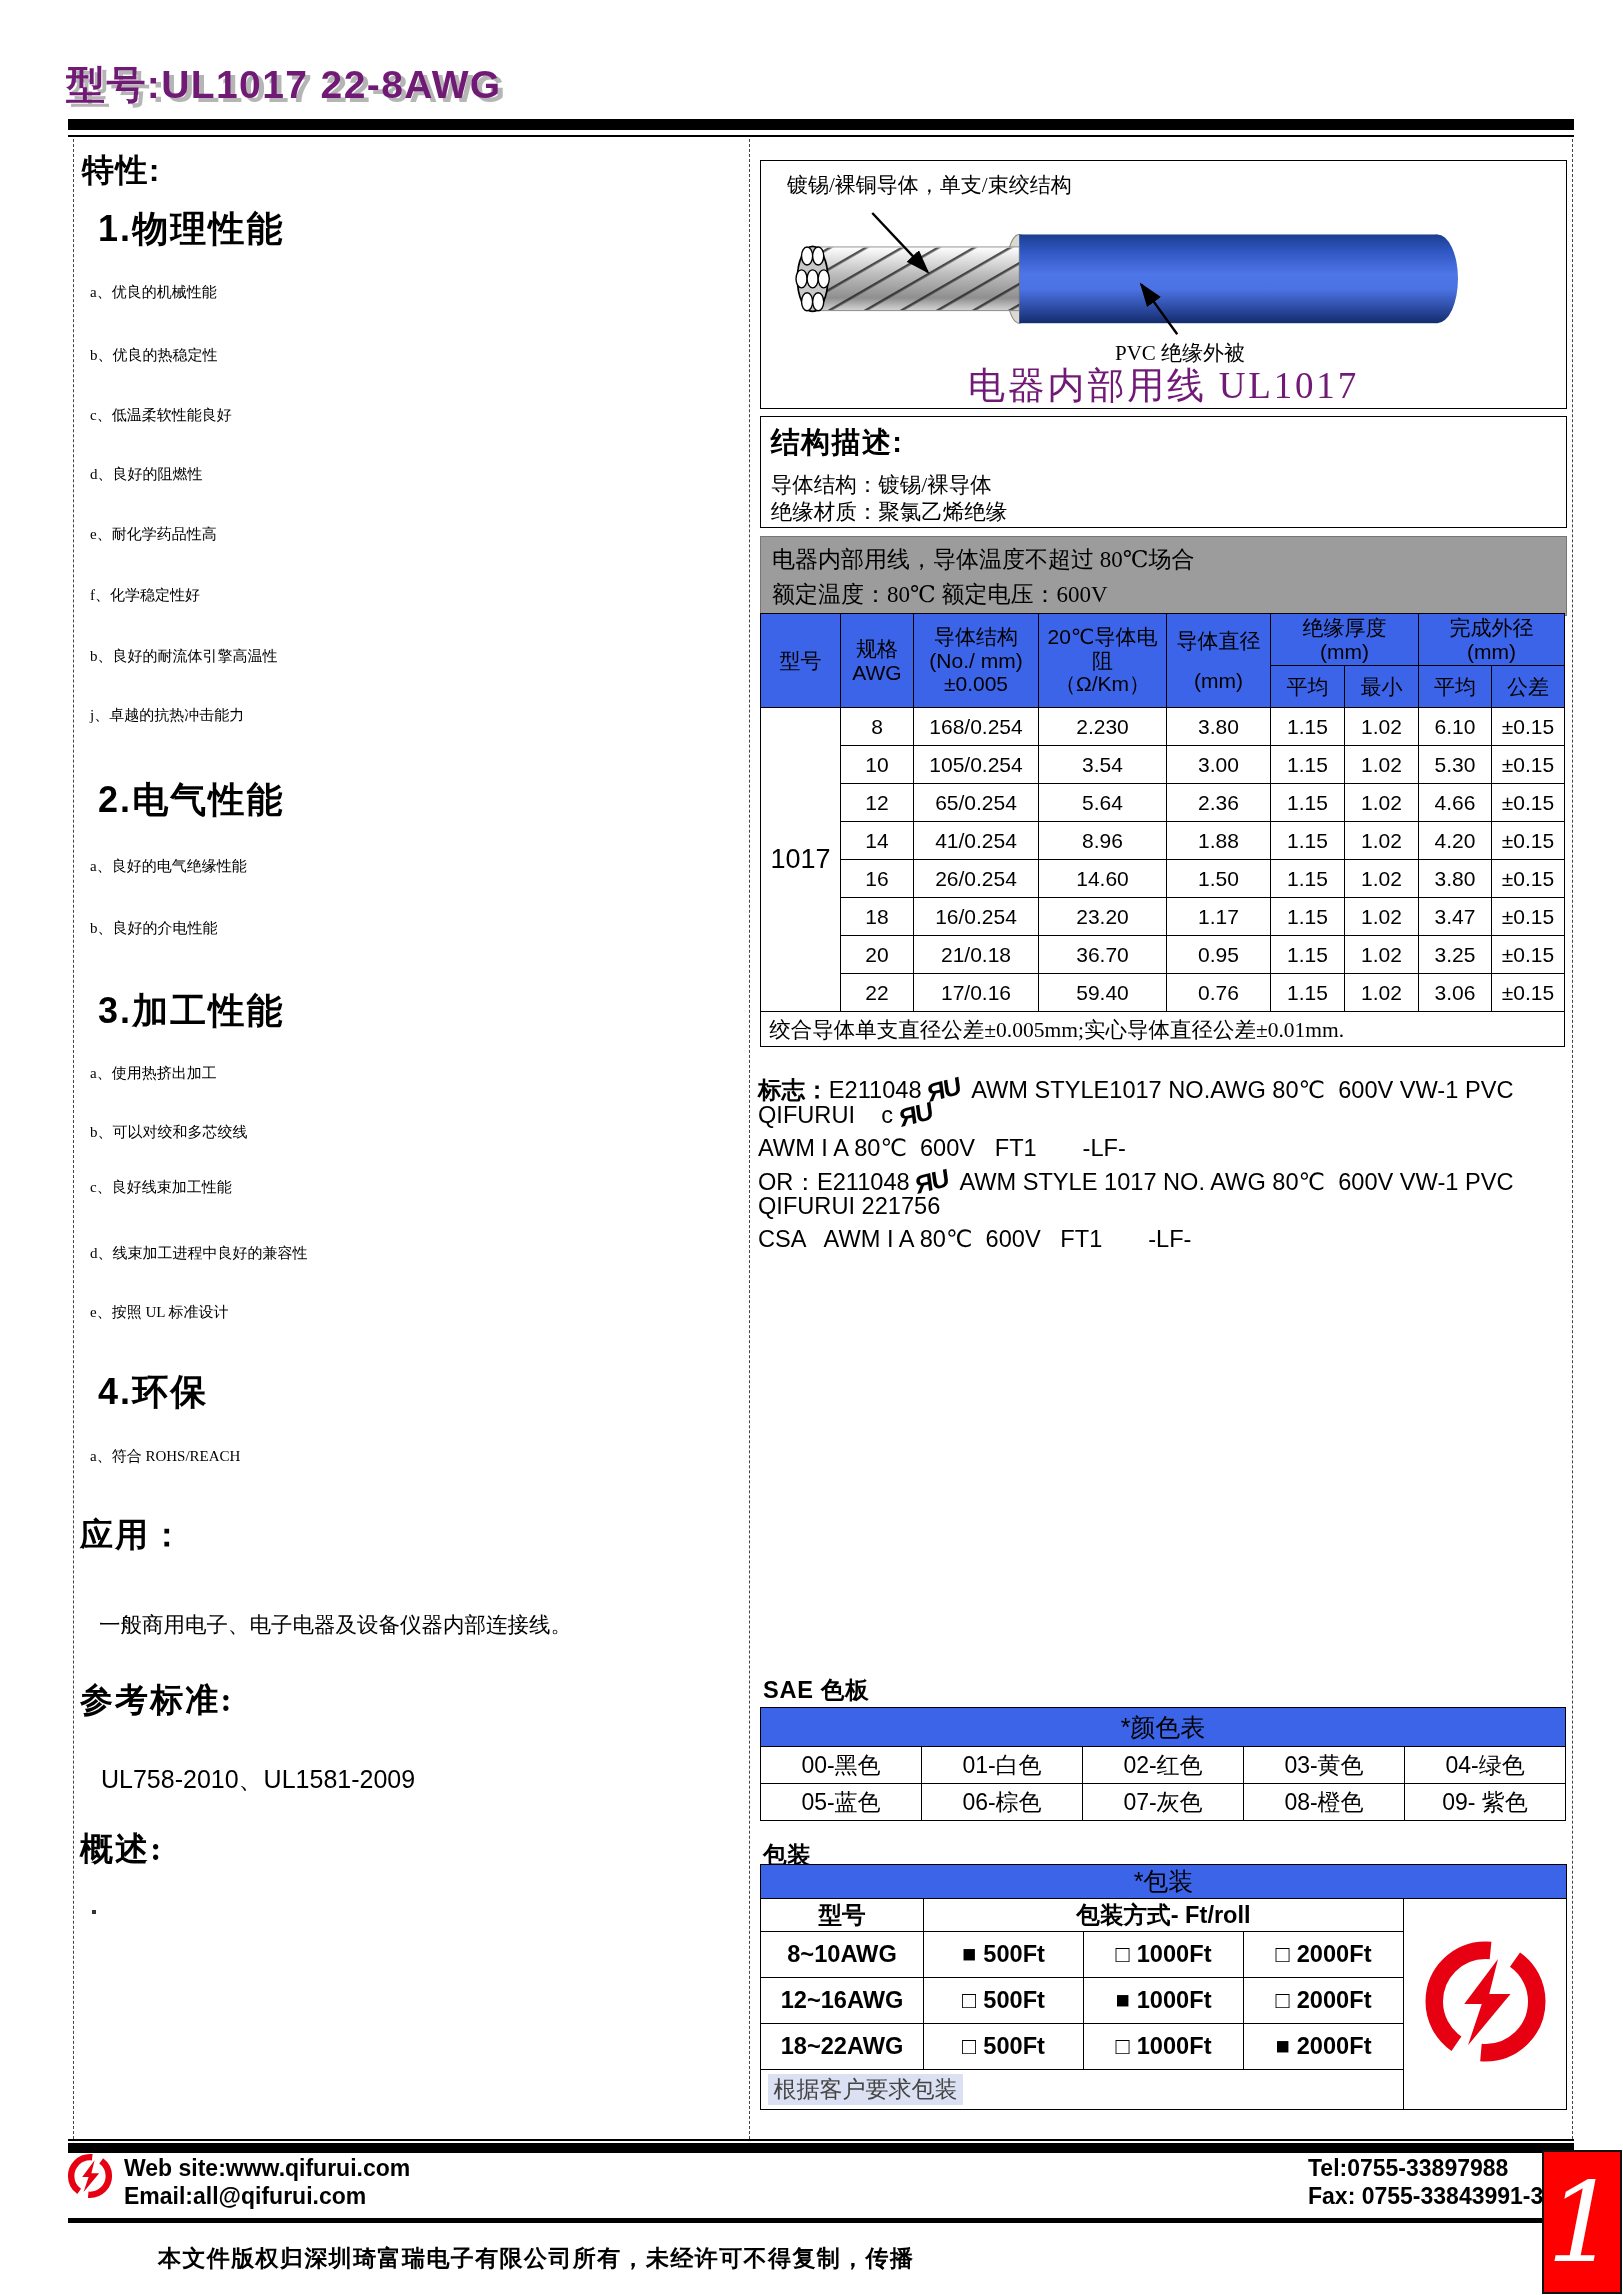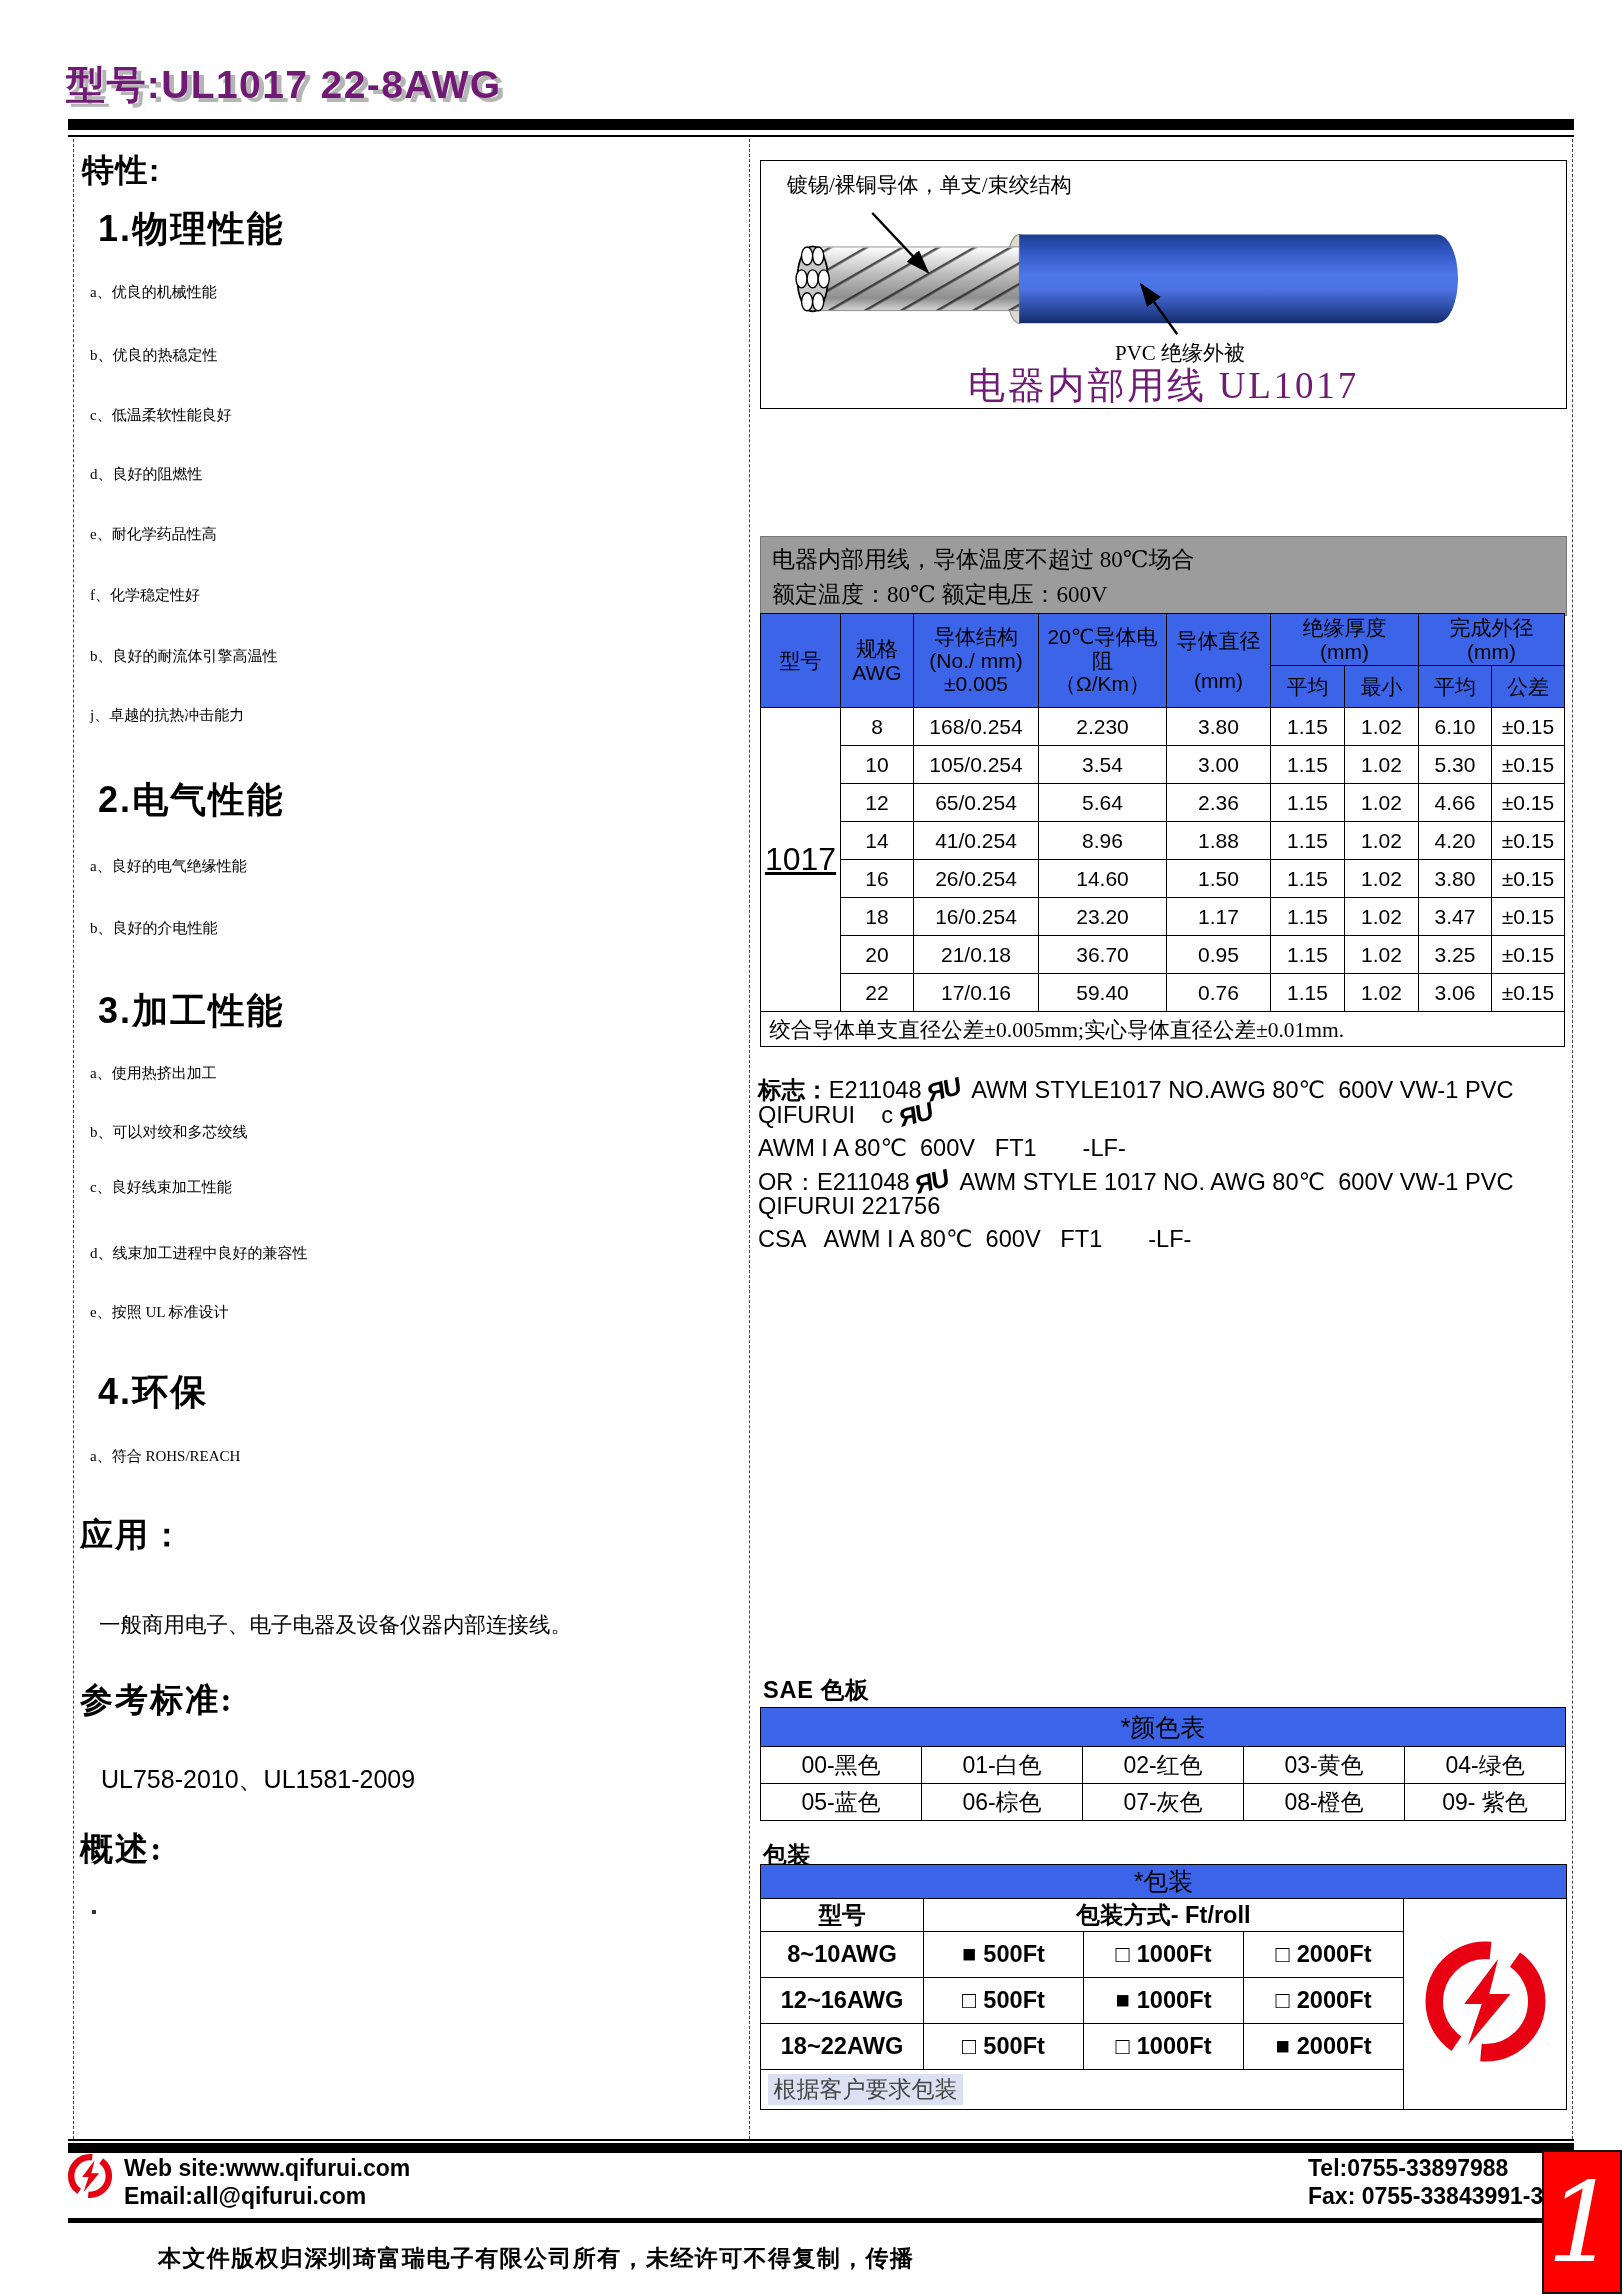--- a/index.html
+++ b/index.html
@@ -166,20 +166,25 @@
       </g>
       <g>
         <line x1="600" y1="250" x2="548" y2="178" stroke="#000" stroke-width="3.5" marker-end="url(#ah)"></line>
       </g>
     </svg>
     <div class="abs wire-label" style="left:26px;top:9.7px;">镀锡/裸铜导体，单支/束绞结构</div>
     <div class="abs wire-label" style="left:354px;top:178px;">PVC  绝缘外被</div>
     <div class="abs wire-caption">电器内部用线 UL1017</div>
   </div>
 
+  <div class="abs struct-box">
+    <div class="abs struct-title">结构描述:</div>
+    <div class="abs struct-line" style="left:9.7px;top:53px;">导体结构：镀锡/裸导体</div>
+    <div class="abs struct-line" style="left:9.7px;top:80px;">绝缘材质：聚氯乙烯绝缘</div>
+  </div>
 
   <div class="abs grey-box">
     <div class="abs grey-line" style="left:11px;top:7px;">电器内部用线，导体温度不超过 80℃场合</div>
     <div class="abs grey-line" style="left:11px;top:42px;">额定温度：80℃ 额定电压：600V</div>
   </div>
 
   <table class="abs spec">
     <colgroup>
       <col style="width:80px">
         <col style="width:73px">
@@ -220,21 +225,21 @@
         <span class="l2">(mm)</span>
       </td>
     </tr>
     <tr class="h2">
       <td class="blue">平均</td>
       <td class="blue">最小</td>
       <td class="blue">平均</td>
       <td class="blue">公差</td>
     </tr>
     <tr class="d">
-      <td rowspan="8" style="font-size:32px;text-decoration:underline;">1017</td>
+      <td rowspan="8" style="font-size:27px;">1017</td>
       <td>8</td>
       <td>168/0.254</td>
       <td>2.230</td>
       <td>3.80</td>
       <td>1.15</td>
       <td>1.02</td>
       <td>6.10</td>
       <td>±0.15</td>
     </tr>
     <tr class="d">

